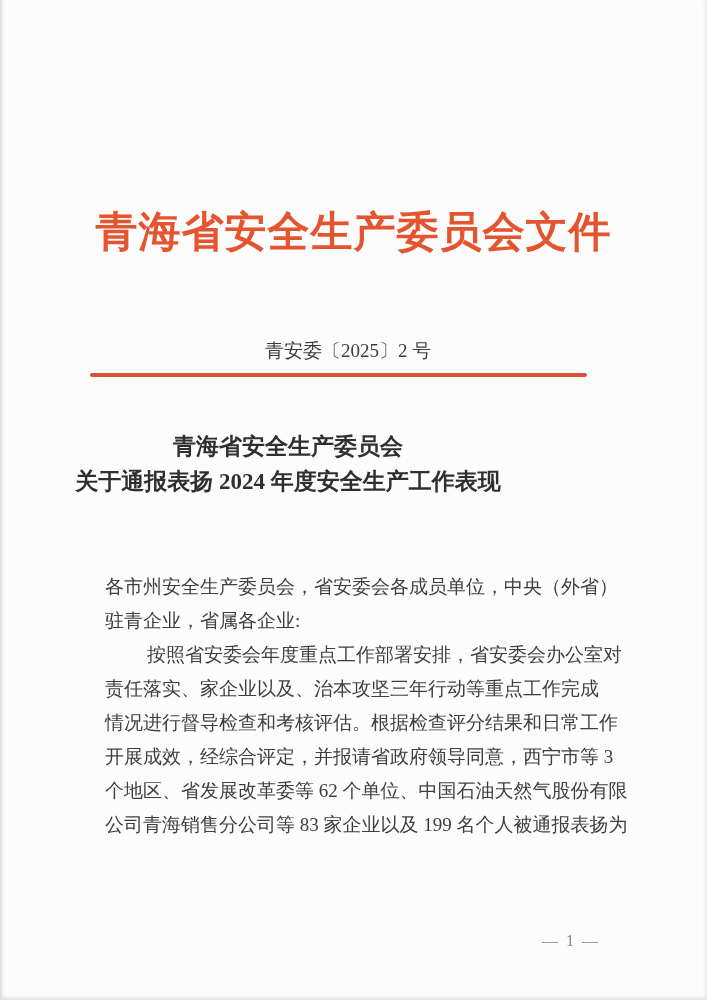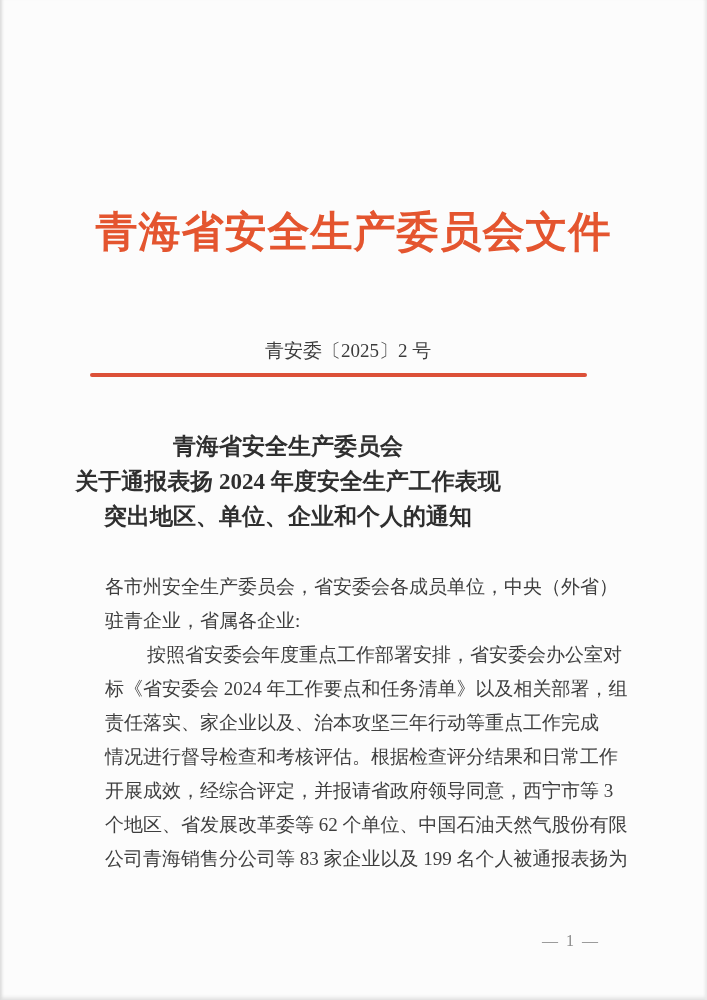--- a/index.html
+++ b/index.html
@@ -99,28 +99,26 @@
 
   <div class="red-header" style="color: rgb(228, 85, 47); text-align: center;">青海省安全生产委员会文件</div>
 
   <div class="doc-number">青安委〔2025〕2 号</div>
 
   <div class="red-line" style="background: rgb(220, 80, 56);"></div>
 
   <div class="title-block">
     <div class="title-line">青海省安全生产委员会</div>
     <div class="title-line">关于通报表扬 2024 年度安全生产工作表现</div>
-    <div class="title-line">突出地区、单位、企业和个人的通知</div>
   </div>
 
   <div class="body-block">
     <div class="body-line">各市州安全生产委员会，省安委会各成员单位，中央（外省）</div>
     <div class="body-line">驻青企业，省属各企业:</div>
     <div class="body-line indent">按照省安委会年度重点工作部署安排，省安委会办公室对</div>
-    <div class="body-line">标《省安委会 2024 年工作要点和任务清单》以及相关部署，组</div>
     <div class="body-line">责任落实、家企业以及、治本攻坚三年行动等重点工作完成</div>
     <div class="body-line">情况进行督导检查和考核评估。根据检查评分结果和日常工作</div>
     <div class="body-line">开展成效，经综合评定，并报请省政府领导同意，西宁市等 3</div>
     <div class="body-line">个地区、省发展改革委等 62 个单位、中国石油天然气股份有限</div>
     <div class="body-line">公司青海销售分公司等 83 家企业以及 199 名个人被通报表扬为</div>
   </div>
 
   <div class="page-number">— 1 —</div>
 
 </div>

